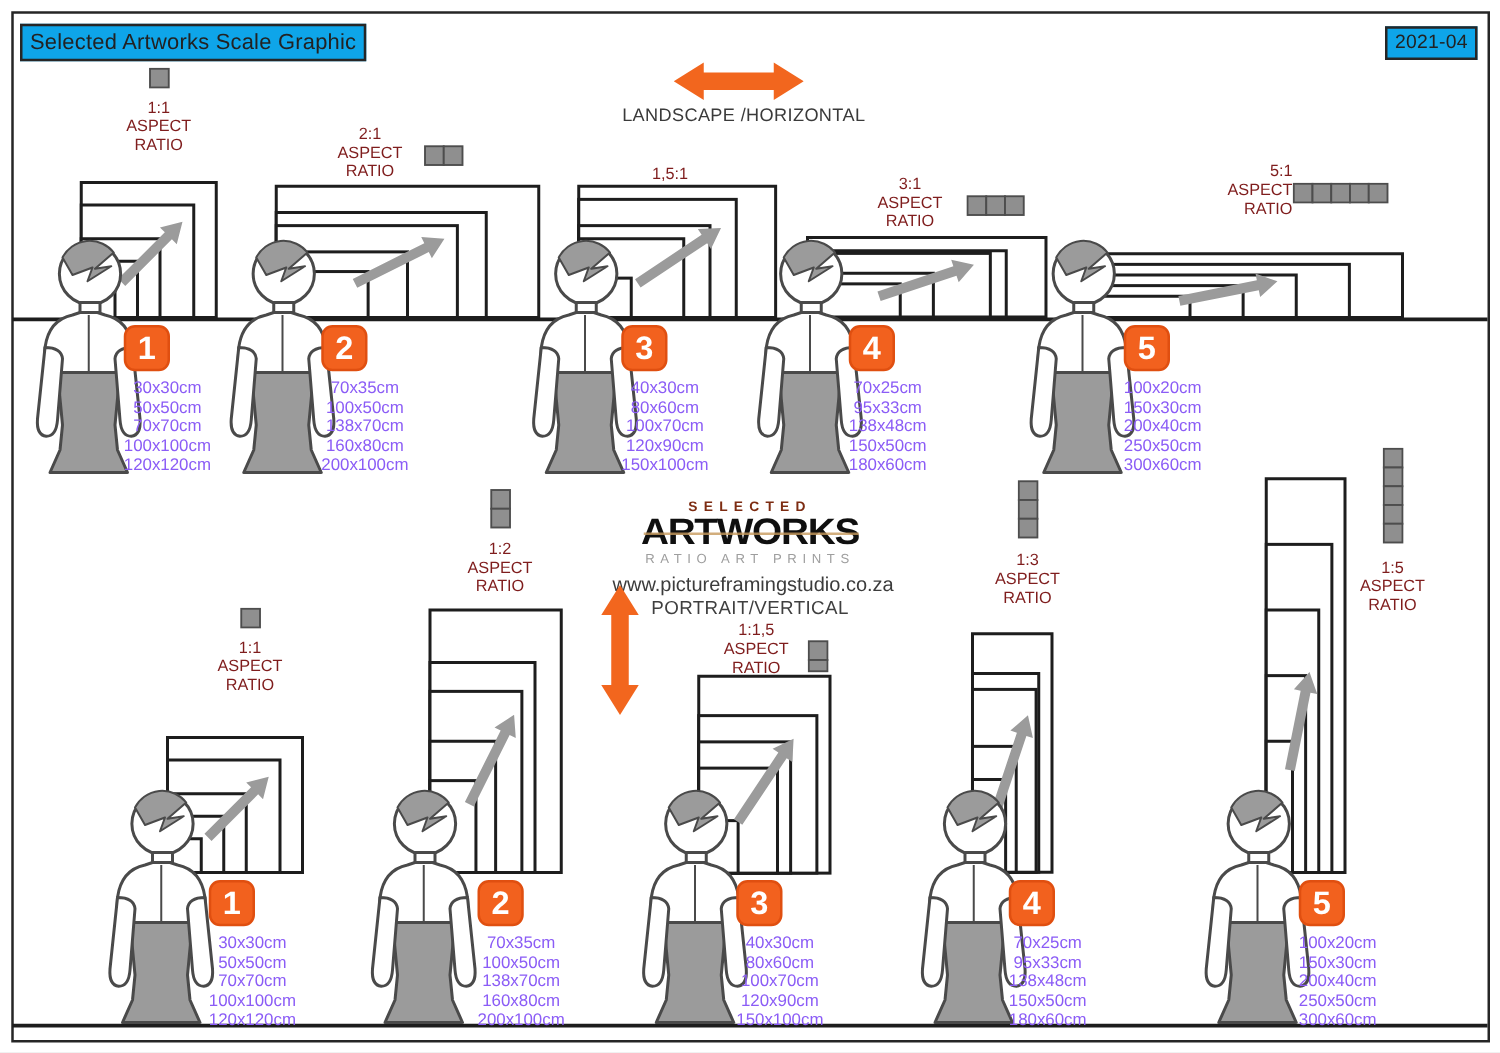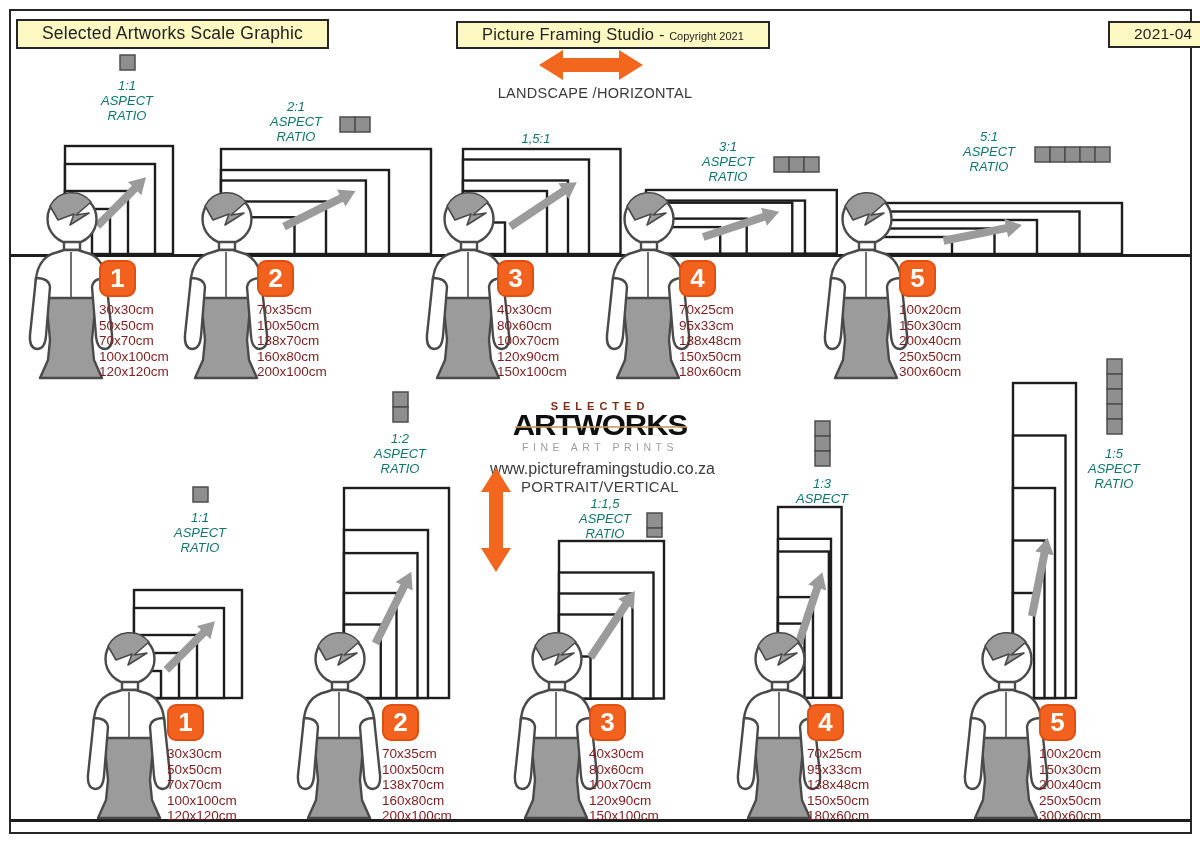--- a/index.html
+++ b/index.html
@@ -1,28 +1,28 @@
 <!DOCTYPE html>
 <html><head>
 <meta charset="utf-8">
 <style>
   html,body{margin:0;padding:0;background:#e8e8e8;}
   .canvas{position:relative;width:1200px;height:842px;background:#ffffff;overflow:hidden;
           font-family:"Liberation Sans",sans-serif;color:#3c3c3c;}
   .page-border{position:absolute;left:9px;top:9px;width:1179px;height:821px;border:2.5px solid #262626;pointer-events:none;}
-  .hbox{position:absolute;background:#fef9c3;border:2px solid #262626;padding:2px 24px 3px;white-space:nowrap;color:#222;}
+  .hbox{position:absolute;background:#0ea5e9;border:2px solid #262626;padding:2px 6px 3px;white-space:nowrap;color:#222;}
   .hbox .big{font-size:17.5px;letter-spacing:.2px;}
   .hbox .small{font-size:11px;}
   .baseline{position:absolute;background:#1d1d1d;height:2.5px;}
   .frames{position:absolute;}
   .person{position:absolute;width:88px;height:192px;}
   .badge{position:absolute;width:37px;height:37px;border-radius:9px;background:#F2611E;border:2px solid #e04f10;
          color:#fff;font-size:26px;font-weight:bold;display:flex;align-items:center;justify-content:center;box-sizing:border-box;}
-  .sizes{position:absolute;font-size:13.5px;line-height:15.6px;color:#7f1d1d;white-space:nowrap;}
-  .rlabel{position:absolute;width:90px;text-align:center;font-size:13px;line-height:15px;color:#0f766e;font-style:italic;}
+  .sizes{position:absolute;font-size:13.5px;line-height:15.6px;color:#8b5cf6;white-space:nowrap;text-align:center;}
+  .rlabel{position:absolute;width:90px;text-align:center;font-size:13px;line-height:15px;color:#7f1d1d;}
   .rlabel .ic{display:block;margin:0 auto 7px;}
   .rlabel .ic-right{position:absolute;}
   .ratio-sq{fill:#8f8f8f;stroke:#4d4d4d;stroke-width:1.5;}
   .orange-arrow{position:absolute;}
   .center-label{position:absolute;text-align:center;font-size:14.5px;color:#3a3a3a;letter-spacing:.3px;white-space:nowrap;}
   .logo{position:absolute;left:490px;top:400px;width:220px;text-align:center;white-space:nowrap;}
   .logo .l1{font-size:11px;font-weight:bold;letter-spacing:5px;color:#7d2c12;}
   .logo .l2{font-size:31px;font-weight:900;letter-spacing:-1px;color:#0f0f0f;margin-top:-4px;transform:scaleY(.95);}
   .logo .l3{font-size:10.5px;letter-spacing:4.5px;color:#9e9e9e;margin-top:-3px;}
   .logo .web{font-size:16px;color:#3c3c3c;margin-top:7px;}
@@ -47,37 +47,33 @@
         <path d="M44 62 V 108" fill="none" stroke-width="1.6"></path>
       </g>
     </defs>
   </svg>
 
   <div class="page-border"></div>
 
   <div class="hbox" style="left:16px;top:19px;">
     <span class="big">Selected Artworks Scale Graphic</span>
   </div>
-  <div class="hbox" style="left:456px;top:21px;">
-    <span class="big" style="font-size:16.5px;">Picture Framing Studio -</span>
-    <span class="small">Copyright 2021</span>
-  </div>
   <div class="hbox" style="left:1108px;top:21px;">
     <span class="big" style="font-size:15.5px;">2021-04</span>
   </div>
 
   <svg class="orange-arrow" style="left:539px;top:47px;" width="104" height="36" viewBox="0 0 104 36">
     <polygon points="0,18 24,3 24,11 80,11 80,3 104,18 80,33 80,25 24,25 24,33" fill="#F2661E"></polygon>
   </svg>
   <div class="center-label" style="left:470px;top:85px;width:250px;">LANDSCAPE /HORIZONTAL</div>
 
   <div class="logo">
     <div class="l1">SELECTED</div>
     <div class="l2">ARTWORKS</div>
-    <div class="l3">FINE ART PRINTS</div>
+    <div class="l3">RATIO ART PRINTS</div>
     <div class="web">www.pictureframingstudio.co.za</div>
     <div class="pv">PORTRAIT/VERTICAL</div>
   </div>
   <div class="strike"></div>
 
   <svg class="orange-arrow" style="left:478px;top:468px;" width="36" height="104" viewBox="0 0 36 104">
     <polygon points="18,0 33,24 25,24 25,80 33,80 18,104 3,80 11,80 11,24 3,24" fill="#F2661E"></polygon>
   </svg>
 
   <div class="baseline" style="left:10px;top:254px;width:1180px;"></div>
@@ -192,21 +188,21 @@
     </svg>
   <div class="badge" style="left:679px;top:260px;">4</div>
   <div class="sizes" style="left:679px;top:302px;">
     <div>70x25cm</div>
     <div>95x33cm</div>
     <div>138x48cm</div>
     <div>150x50cm</div>
     <div>180x60cm</div>
   </div>
 
-  <div class="rlabel" style="left:944px;top:129px;">
+  <div class="rlabel" style="left:944px;top:129px;text-align:right;">
     <div>5:1</div>
     <div>ASPECT</div>
     <div>RATIO</div>
     <svg class="ic-right" style="left:90px;top:17px;" width="78" height="17">
       <rect class="ratio-sq" x="1" y="1" width="15" height="15"></rect>
         <rect class="ratio-sq" x="16" y="1" width="15" height="15"></rect>
         <rect class="ratio-sq" x="31" y="1" width="15" height="15"></rect>
         <rect class="ratio-sq" x="46" y="1" width="15" height="15"></rect>
         <rect class="ratio-sq" x="61" y="1" width="15" height="15"></rect>
       </svg>
@@ -310,21 +306,21 @@
     </svg>
   <div class="badge" style="left:589px;top:704px;">3</div>
   <div class="sizes" style="left:589px;top:746px;">
     <div>40x30cm</div>
     <div>80x60cm</div>
     <div>100x70cm</div>
     <div>120x90cm</div>
     <div>150x100cm</div>
   </div>
 
-  <div class="rlabel" style="left:777px;top:420px;">
+  <div class="rlabel" style="left:777px;top:384px;">
     <svg class="ic" width="17" height="49">
       <rect class="ratio-sq" x="1" y="1" width="15" height="15"></rect>
         <rect class="ratio-sq" x="1" y="16" width="15" height="15"></rect>
         <rect class="ratio-sq" x="1" y="31" width="15" height="15"></rect>
       </svg>
     <div>1:3</div>
     <div>ASPECT</div>
     <div>RATIO</div>
   </div>
   <svg class="frames" style="left: 776px; bottom: 142px; width: 67.6px; height: 194.8px;" viewBox="0 0 67.6 194.8">

